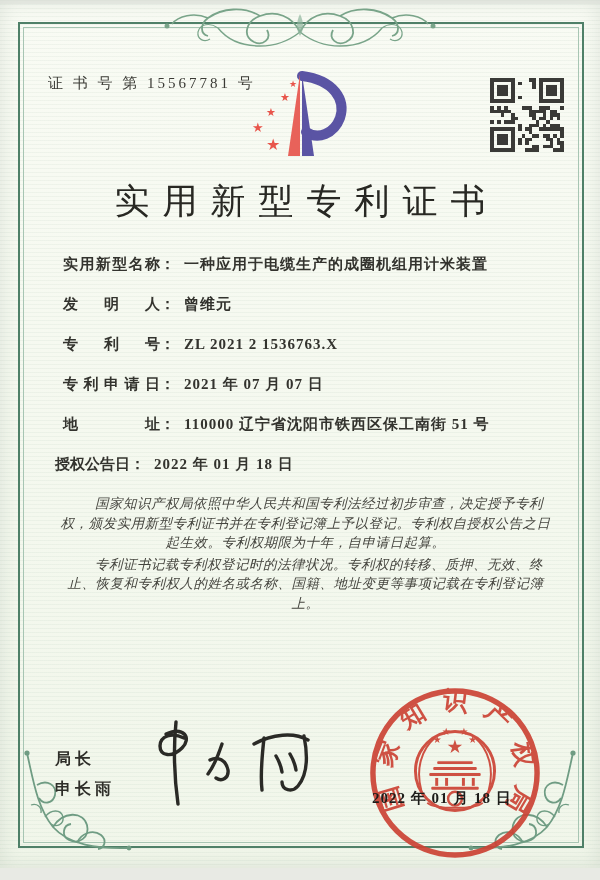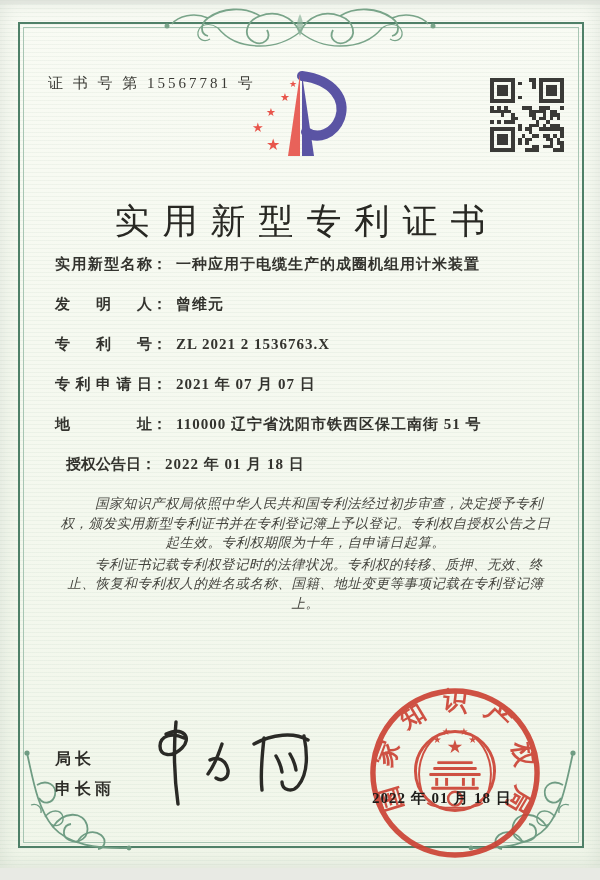--- a/index.html
+++ b/index.html
@@ -14,28 +14,28 @@
   .frame-inner{position:absolute;inset:3px;border:1px solid #a7c5b3;}
   .ornament{position:absolute;pointer-events:none;}
   .orn-top{left:150px;top:2px;}
   .orn-bottom{left:17px;bottom:13px;}
 
   .cert-no{position:absolute;left:48px;top:74px;font-size:15px;letter-spacing:3px;color:#3a3a35;}
   .logo{position:absolute;left:242px;top:70px;}
   .qr{position:absolute;left:490px;top:78px;width:74px;height:74px;}
 
   .title{position:absolute;left:0;right:0;top:178px;text-align:center;font-size:35px;
-    letter-spacing:13px;text-indent:13px;color:#282823;font-weight:400;margin-top:20px;}
+    letter-spacing:13px;text-indent:13px;color:#282823;font-weight:400;}
 
   .content{position:absolute;left:55px;right:44px;top:254px;color:#33332e;}
   .row{margin-bottom:20px;font-size:15px;line-height:20px;font-weight:700;white-space:nowrap;}
-  .lbl{display:inline-block;width:97px;text-align:justify;text-align-last:justify;vertical-align:top;}
+  .lbl{display:inline-block;width:97px;text-align:justify;text-align-last:justify;vertical-align:top;margin-left:8px;}
   .colon{display:inline-block;margin-right:9px;}
   .val{letter-spacing:1px;}
-  .grant-row{display:flex;margin-left:11px;}
+  .grant-row{display:flex;}
   .g-left{width:276px;flex:none;}
 
   .paras{margin-top:15px;font-size:13.5px;line-height:19.5px;letter-spacing:0.5px;
     color:#45453f;font-style:italic;font-weight:400;text-align:center;}
   .paras p{margin:0 0 2px 0;text-indent:2em;}
 
   .sign-block{position:absolute;left:55px;top:744px;font-size:16px;font-weight:700;
     letter-spacing:4px;color:#2e2e29;line-height:30px;}
   .signature{position:absolute;left:138px;top:716px;}
 

